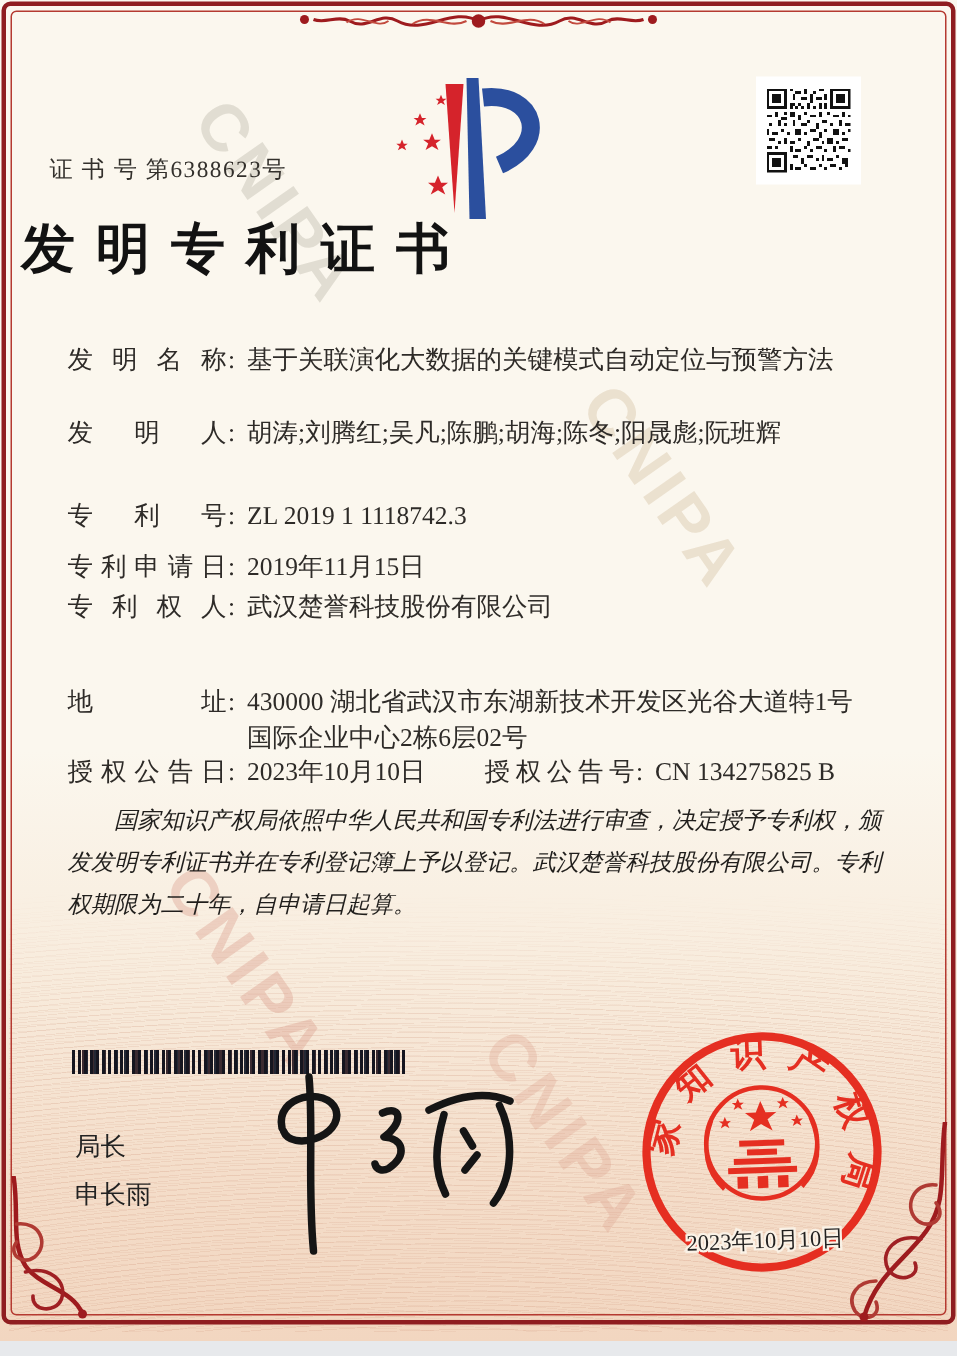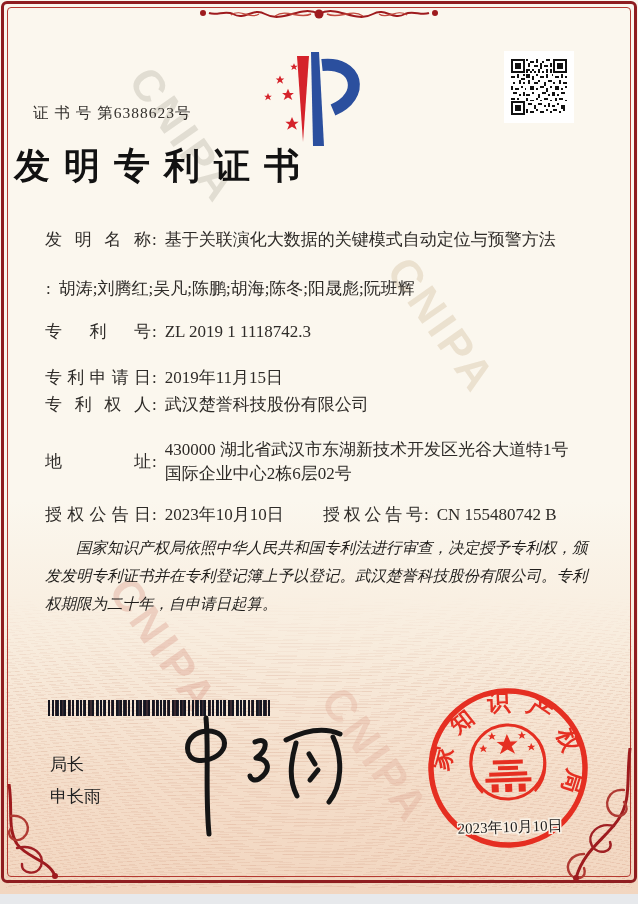--- a/index.html
+++ b/index.html
@@ -36,21 +36,21 @@
   .logo{position:absolute;left:238px;top:48px;width:144px;height:102px;}
   .qr{position:absolute;left:504px;top:51px;width:70px;height:72px;background:#fff;display:flex;align-items:center;justify-content:center;}
   .title{
     position:absolute;left:0;right:0;top:142px;
     font-size:36px;font-weight:bold;letter-spacing:14px;text-indent:14px;color:#121212;
   }
   .frow{position:absolute;left:45px;right:36px;display:flex;align-items:flex-start;font-size:17px;line-height:24px;}
   .flabel{display:inline-block;width:106px;text-align:justify;text-align-last:justify;white-space:normal;color:#2e2b28;flex:none;}
   .fcolon{flex:none;margin:0 2px 0 1px;}
   .fvalue{margin-left:6px;}
-  .r0{top:228px;} .r1{top:277px;} .r2{top:320px;} .r3{top:366px;} .r4{top:393px;} .r5{top:438px;align-items:center;} .r6{top:503px;}
+  .r0{top:228px;} .r1{top:277px;} .r2{top:332px;} .r3{top:366px;} .r4{top:393px;} .r5{top:456px;} .r6{top:503px;}
   .grant-no{position:absolute;left:278px;top:0;display:flex;align-items:flex-start;justify-content:flex-end;}
   .grant-no .flabel{width:100px;}
   .paras{position:absolute;left:45px;right:36px;top:534px;font-size:15.5px;line-height:1.82;font-style:italic;color:#201e1c;}
   .paras p{margin:0 0 4px 0;text-indent:2em;}
   .barcode{
     position:absolute;left:48px;top:700px;width:224px;height:16px;
     background-image:
       repeating-linear-gradient(90deg,#15151f 0 2px,transparent 2px 4px),
       repeating-linear-gradient(90deg,#222734 0 1px,transparent 1px 5px),
       repeating-linear-gradient(90deg,#3a2a30 0 2px,transparent 2px 7px);
@@ -226,20 +226,21 @@
 
   <div class="title">发明专利证书</div>
 
   <div class="frow r0">
     <span class="flabel">发明名称</span>
       <span class="fcolon">:</span>
     <div class="fvalue">基于关联演化大数据的关键模式自动定位与预警方法</div>
   </div>
 
   <div class="frow r1">
+    <span class="flabel">发明人</span>
       <span class="fcolon">:</span>
     <div class="fvalue">
       <div>胡涛;刘腾红;吴凡;陈鹏;胡海;陈冬;阳晟彪;阮班辉</div>
     </div>
   </div>
 
   <div class="frow r2">
     <span class="flabel">专利号</span>
       <span class="fcolon">:</span>
     <div class="fvalue">ZL 2019 1 1118742.3</div>
@@ -266,21 +267,21 @@
     </div>
   </div>
 
   <div class="frow r6">
     <span class="flabel">授权公告日</span>
       <span class="fcolon">:</span>
     <div class="fvalue">2023年10月10日</div>
     <div class="grant-no">
       <span class="flabel">授权公告号</span>
         <span class="fcolon">:</span>
-      <div class="fvalue">CN 155480742 B</div>
+      <div class="fvalue">CN 134275825 B</div>
     </div>
   </div>
 
   <div class="paras">
     <p>国家知识产权局依照中华人民共和国专利法进行审查，决定授予专利权，颁发发明专利证书并在专利登记簿上予以登记。武汉楚誉科技股份有限公司。专利权期限为二十年，自申请日起算。</p>
   </div>
 
   <div class="barcode"></div>
 
   <div class="bureau pos">局长</div>

